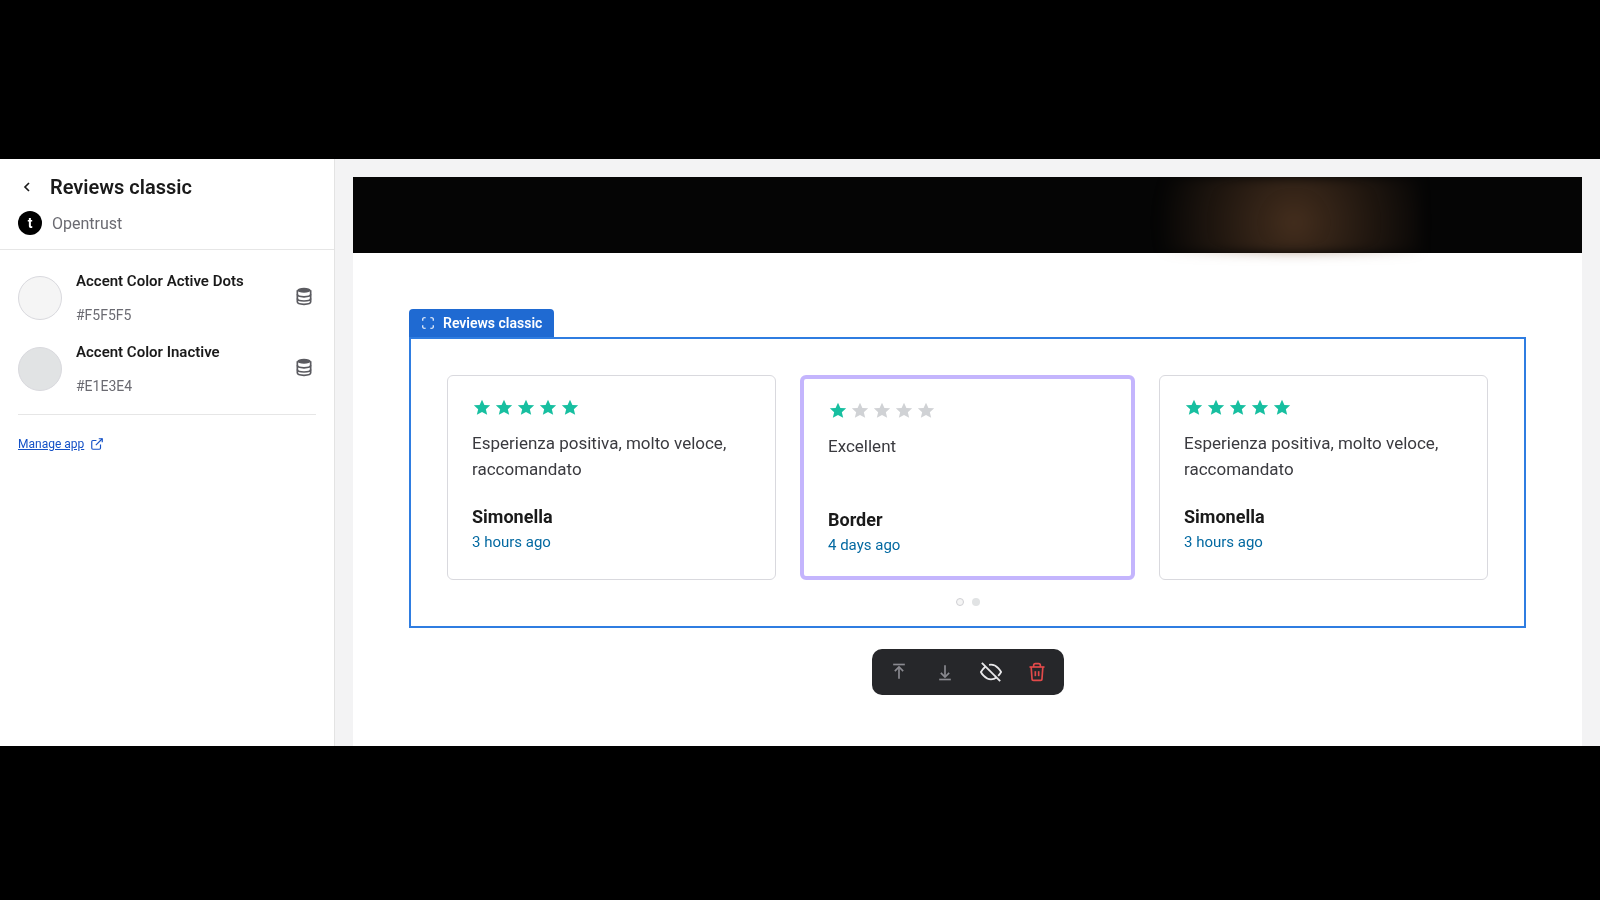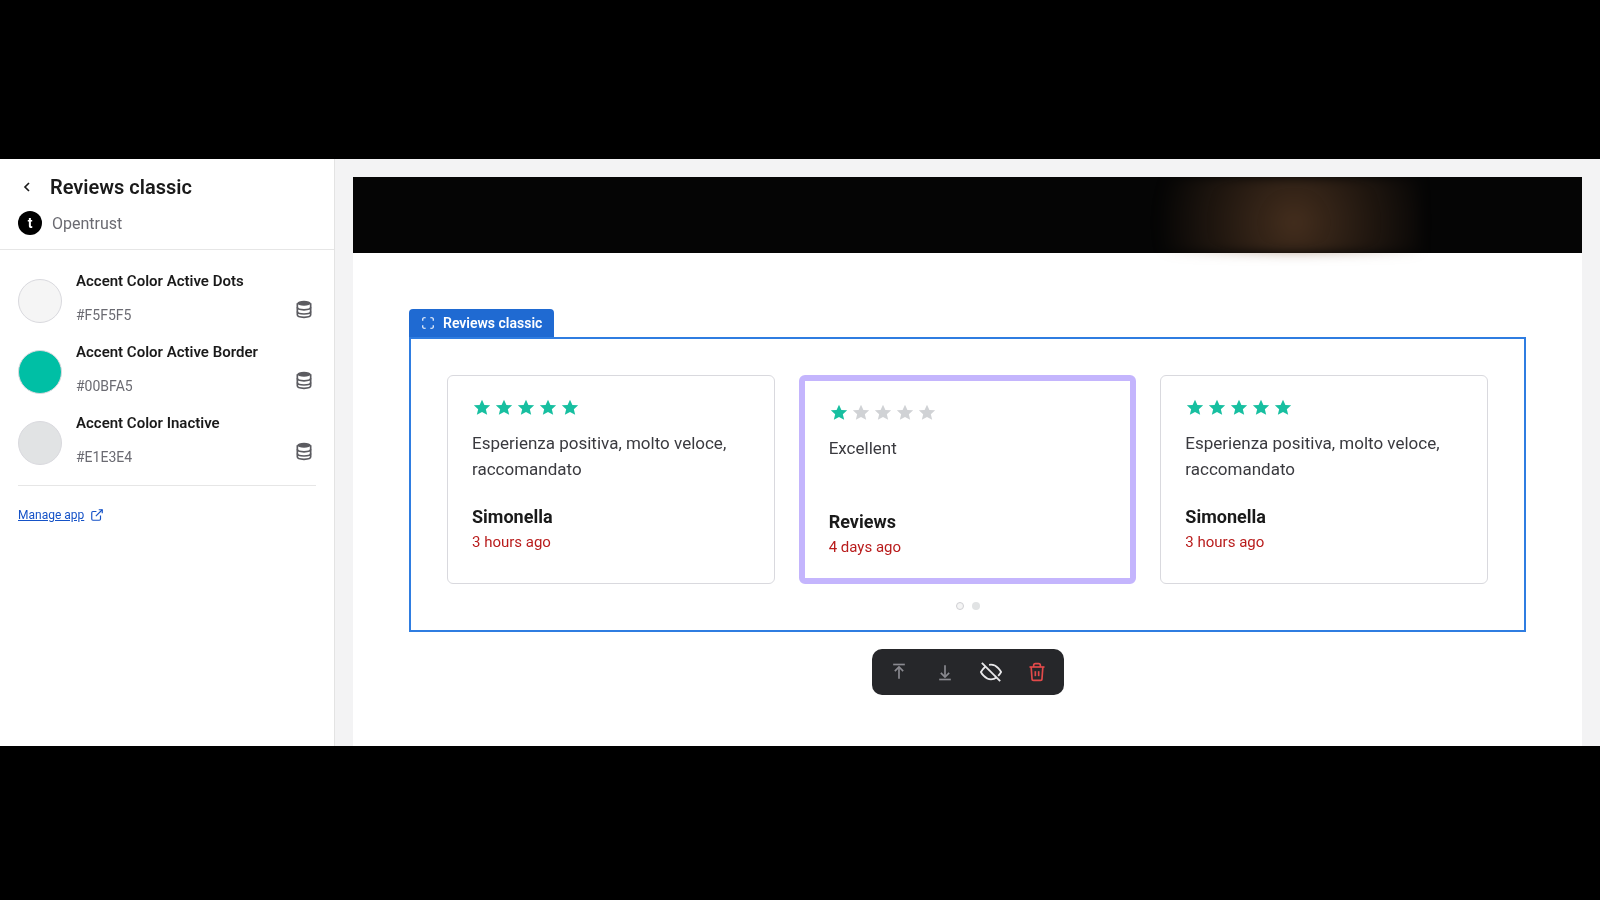--- a/index.html
+++ b/index.html
@@ -50,21 +50,21 @@
   }
   .app-row .app-icon {
     width: 24px; height: 24px; border-radius: 50%;
     background: #000; color: #fff;
     display: flex; align-items: center; justify-content: center;
     font-size: 14px; font-weight: 700;
   }
   .app-name { color: #6b6b72; font-size: 16px; }
   .color-list { padding: 12px 18px 0 18px; }
   .color-item {
-    display: flex; align-items: flex-end; gap: 14px;
+    display: flex; align-items: center; gap: 14px;
     padding: 10px 0;
   }
   .swatch {
     width: 44px; height: 44px; border-radius: 50%;
     border: 1px solid #d9d9de;
   }
   .color-meta { flex: 1; }
   .color-label { font-size: 15px; font-weight: 600; color: #1a1a1a; }
   .color-hex { font-size: 14px; color: #6b6b72; margin-top: 17px; }
   .db-icon { color: #5b5b60; width: 22px; }
@@ -118,27 +118,27 @@
     background: #fff;
   }
   .cards-row { display: flex; gap: 24px; }
   .review-card {
     flex: 1;
     border: 1px solid #d9d9de;
     border-radius: 6px;
     padding: 22px 24px;
     background: #fff;
   }
-  .review-card.highlight { border: 6px solid #c4b5fd; }
+  .review-card.highlight { border: 4px solid #c4b5fd; }
   .stars { display: flex; gap: 2px; margin-bottom: 12px; }
   .star { width: 20px; height: 20px; }
   .star svg { width: 20px; height: 20px; display: block; }
   .review-text { font-size: 17px; color: #3a3a3f; line-height: 1.55; margin-bottom: 22px; min-height: 54px; }
   .review-author { font-size: 18px; font-weight: 700; color: #1a1a1a; margin-bottom: 6px; }
-  .review-time { font-size: 15px; color: #b91c1c; }
+  .review-time { font-size: 15px; color: #0369a1; }
   .dots { display: flex; justify-content: center; gap: 8px; margin-top: 18px; }
   .dot { width: 8px; height: 8px; border-radius: 50%; }
   .footer-band {
     position: absolute; left: 0; right: 0; bottom: 0; height: 36px;
     background: #ededef;
   }
 
   
   .float-toolbar {
     position: absolute;
@@ -174,33 +174,20 @@
       <div class="app-icon">t</div>
       <div class="app-name">Opentrust</div>
     </div>
 
     <div class="color-list" id="color-list">
         <div class="color-item">
           <div class="swatch" style="background:#F5F5F5"></div>
           <div class="color-meta">
             <div class="color-label">Accent Color Active Dots</div>
             <div class="color-hex">#F5F5F5</div>
-          </div>
-          <div class="db-icon"><svg viewBox="0 0 24 24" width="20" height="20" fill="currentColor">
-              <ellipse cx="12" cy="5" rx="8" ry="3"></ellipse>
-              <path d="M4 5v5c0 1.66 3.58 3 8 3s8-1.34 8-3V5" fill="none" stroke="currentColor" stroke-width="2"></path>
-              <path d="M4 10v5c0 1.66 3.58 3 8 3s8-1.34 8-3v-5" fill="none" stroke="currentColor" stroke-width="2"></path>
-              <path d="M4 15v4c0 1.66 3.58 3 8 3s8-1.34 8-3v-4" fill="none" stroke="currentColor" stroke-width="2"></path>
-            </svg></div>
-        </div>
-        <div class="color-item">
-          <div class="swatch" style="background:#00BFA5"></div>
-          <div class="color-meta">
-            <div class="color-label">Accent Color Active Border</div>
-            <div class="color-hex">#00BFA5</div>
           </div>
           <div class="db-icon"><svg viewBox="0 0 24 24" width="20" height="20" fill="currentColor">
               <ellipse cx="12" cy="5" rx="8" ry="3"></ellipse>
               <path d="M4 5v5c0 1.66 3.58 3 8 3s8-1.34 8-3V5" fill="none" stroke="currentColor" stroke-width="2"></path>
               <path d="M4 10v5c0 1.66 3.58 3 8 3s8-1.34 8-3v-5" fill="none" stroke="currentColor" stroke-width="2"></path>
               <path d="M4 15v4c0 1.66 3.58 3 8 3s8-1.34 8-3v-4" fill="none" stroke="currentColor" stroke-width="2"></path>
             </svg></div>
         </div>
         <div class="color-item">
           <div class="swatch" style="background:#E1E3E4"></div>
@@ -301,21 +288,21 @@
                       <path fill="#d0d2d5" d="M12 2l2.9 6.26 6.9.58-5.2 4.52 1.6 6.74L12 16.9 5.8 20.1l1.6-6.74L2.2 8.84l6.9-.58z"></path>
                     </svg>
                   </span>
                   <span class="star">
                     <svg viewBox="0 0 24 24">
                       <path fill="#d0d2d5" d="M12 2l2.9 6.26 6.9.58-5.2 4.52 1.6 6.74L12 16.9 5.8 20.1l1.6-6.74L2.2 8.84l6.9-.58z"></path>
                     </svg>
                   </span>
                 </div>
                 <div class="review-text">Excellent</div>
-                <div class="review-author">Reviews</div>
+                <div class="review-author">Border</div>
                 <div class="review-time">4 days ago</div>
               </div>
               <div class="review-card">
                 <div class="stars">
                   <span class="star">
                     <svg viewBox="0 0 24 24">
                       <path fill="#17bfa0" d="M12 2l2.9 6.26 6.9.58-5.2 4.52 1.6 6.74L12 16.9 5.8 20.1l1.6-6.74L2.2 8.84l6.9-.58z"></path>
                     </svg>
                   </span>
                   <span class="star">

